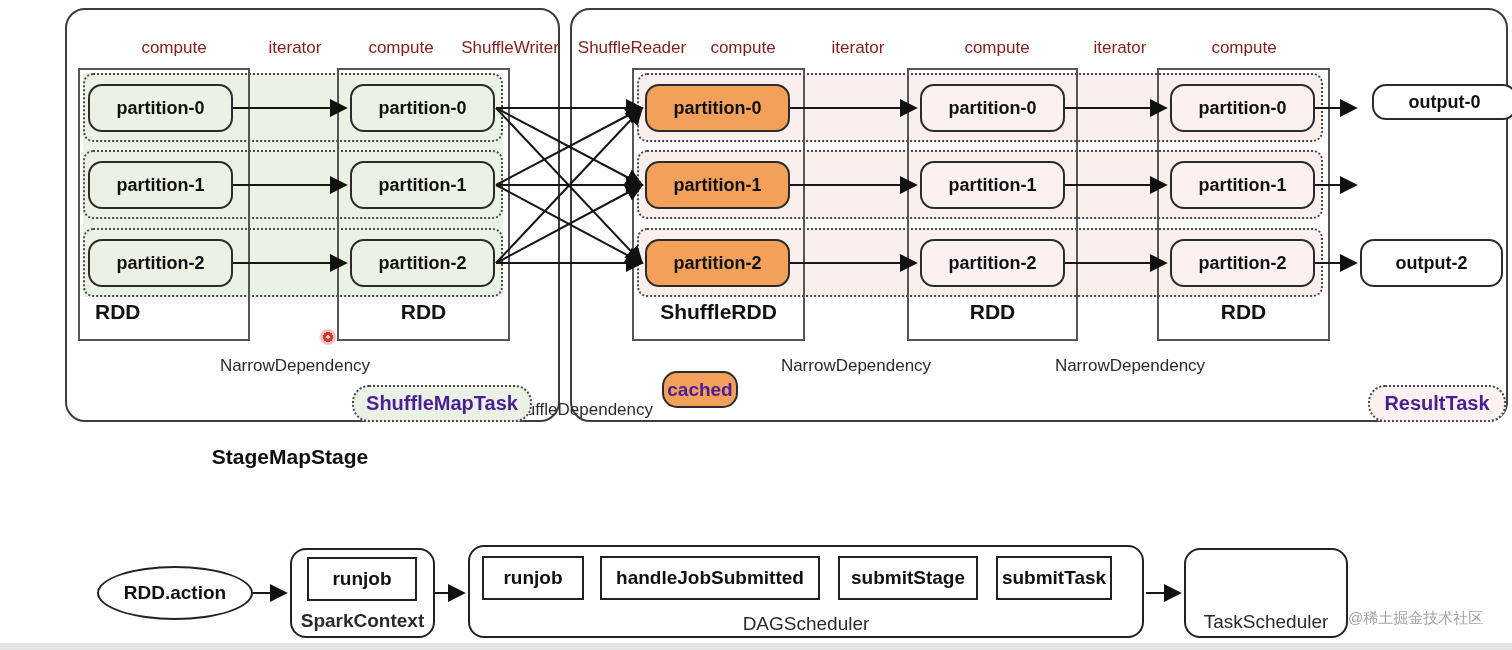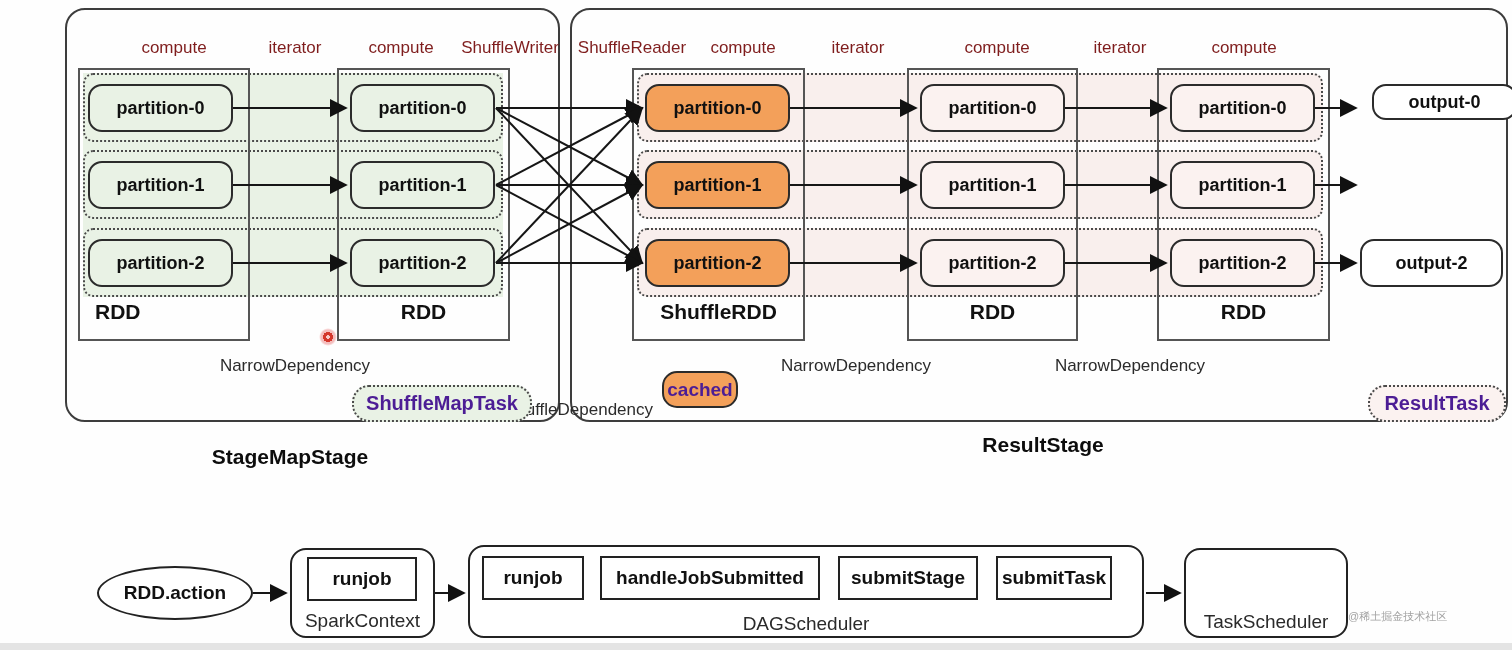--- a/index.html
+++ b/index.html
@@ -24,21 +24,21 @@
   .badge{display:flex;align-items:center;justify-content:center;font-size:20px;font-weight:600;color:#4c1d95;}
   .badge-dotted{border:2px dotted #4a4a4a;border-radius:17px;}
   .badge-solid{border:2px solid #2b2b2b;border-radius:15px;font-size:19px;}
   .title{font-size:21px;font-weight:700;color:#0d0d0d;text-align:center;white-space:nowrap;}
   .flowbox{border:2px solid #222;border-radius:16px;background:#fff;}
   .method{border:2px solid #222;background:#fff;display:flex;align-items:center;
           justify-content:center;font-size:19px;font-weight:700;color:#111;white-space:nowrap;}
   .flowlabel{font-size:19px;color:#2a2a2a;text-align:center;white-space:nowrap;}
   .ellipse{border:2px solid #222;border-radius:50%;background:#fff;display:flex;
            align-items:center;justify-content:center;font-size:19px;font-weight:700;color:#111;}
-  .watermark{font-size:11px;color:#a3a3a3;white-space:nowrap;}
+  .watermark{font-size:15px;color:#a3a3a3;white-space:nowrap;}
   .cursor-dot{width:18px;height:18px;border-radius:50%;
     background:radial-gradient(circle,#f6caca 0 2px,#d4372c 2px 5px,rgba(232,110,110,.45) 5px 7px,rgba(232,110,110,0) 9px);}
   .graystrip{background:#e4e4e4;}
   svg.arrows{position:absolute;left:0;top:0;pointer-events:none;}
 </style>
 </head>
 <body>
 
 <div id="canvas">
 
@@ -104,29 +104,28 @@
   <div class="abs dep" style="left:210px;top:356px;width:170px;">NarrowDependency</div>
   <div class="abs dep" style="left:493px;top:356px;width:172px;margin-top:44px;">ShuffleDependency</div>
   <div class="abs dep" style="left:771px;top:356px;width:170px;">NarrowDependency</div>
   <div class="abs dep" style="left:1045px;top:356px;width:170px;">NarrowDependency</div>
 
   <div class="abs badge badge-dotted fill-green" style="left:352px;top:385px;width:180px;height:37px;">ShuffleMapTask</div>
   <div class="abs badge badge-solid fill-orange" style="left:662px;top:371px;width:76px;height:37px;">cached</div>
   <div class="abs title" style="left:190px;top:445px;width:200px;">StageMapStage</div>
 
   <div class="abs badge badge-dotted fill-pink" style="left:1368px;top:385px;width:138px;height:37px;">ResultTask</div>
-  <div class="abs title" style="left:943px;top:433px;width:200px;">ResultStage</div>
 
   <div class="abs cursor-dot" style="left:319px;top:328px;"></div>
 
   <div class="abs ellipse" style="left:97px;top:566px;width:156px;height:54px;">RDD.action</div>
 
   <div class="abs flowbox" style="left:290px;top:548px;width:145px;height:90px;"></div>
   <div class="abs method" style="left:307px;top:557px;width:110px;height:44px;">runjob</div>
-  <div class="abs flowlabel" style="left:290px;top:610px;width:145px;">SparkContext</div>
+  <div class="abs flowlabel" style="left:290px;top:610px;width:145px;font-weight:bold;">SparkContext</div>
 
   <div class="abs flowbox" style="left:468px;top:545px;width:676px;height:93px;"></div>
   <div class="abs method" style="left:482px;top:556px;width:102px;height:44px;">runjob</div>
   <div class="abs method" style="left:838px;top:556px;width:140px;height:44px;">submitStage</div>
   <div class="abs method" style="left:600px;top:556px;width:220px;height:44px;">handleJobSubmitted</div>
   <div class="abs method" style="left:996px;top:556px;width:116px;height:44px;">submitTask</div>
   <div class="abs flowlabel" style="left:468px;top:613px;width:676px;">DAGScheduler</div>
 
   <div class="abs flowbox" style="left:1184px;top:548px;width:164px;height:90px;"></div>
   <div class="abs flowlabel" style="left:1184px;top:611px;width:164px;">TaskScheduler</div>

